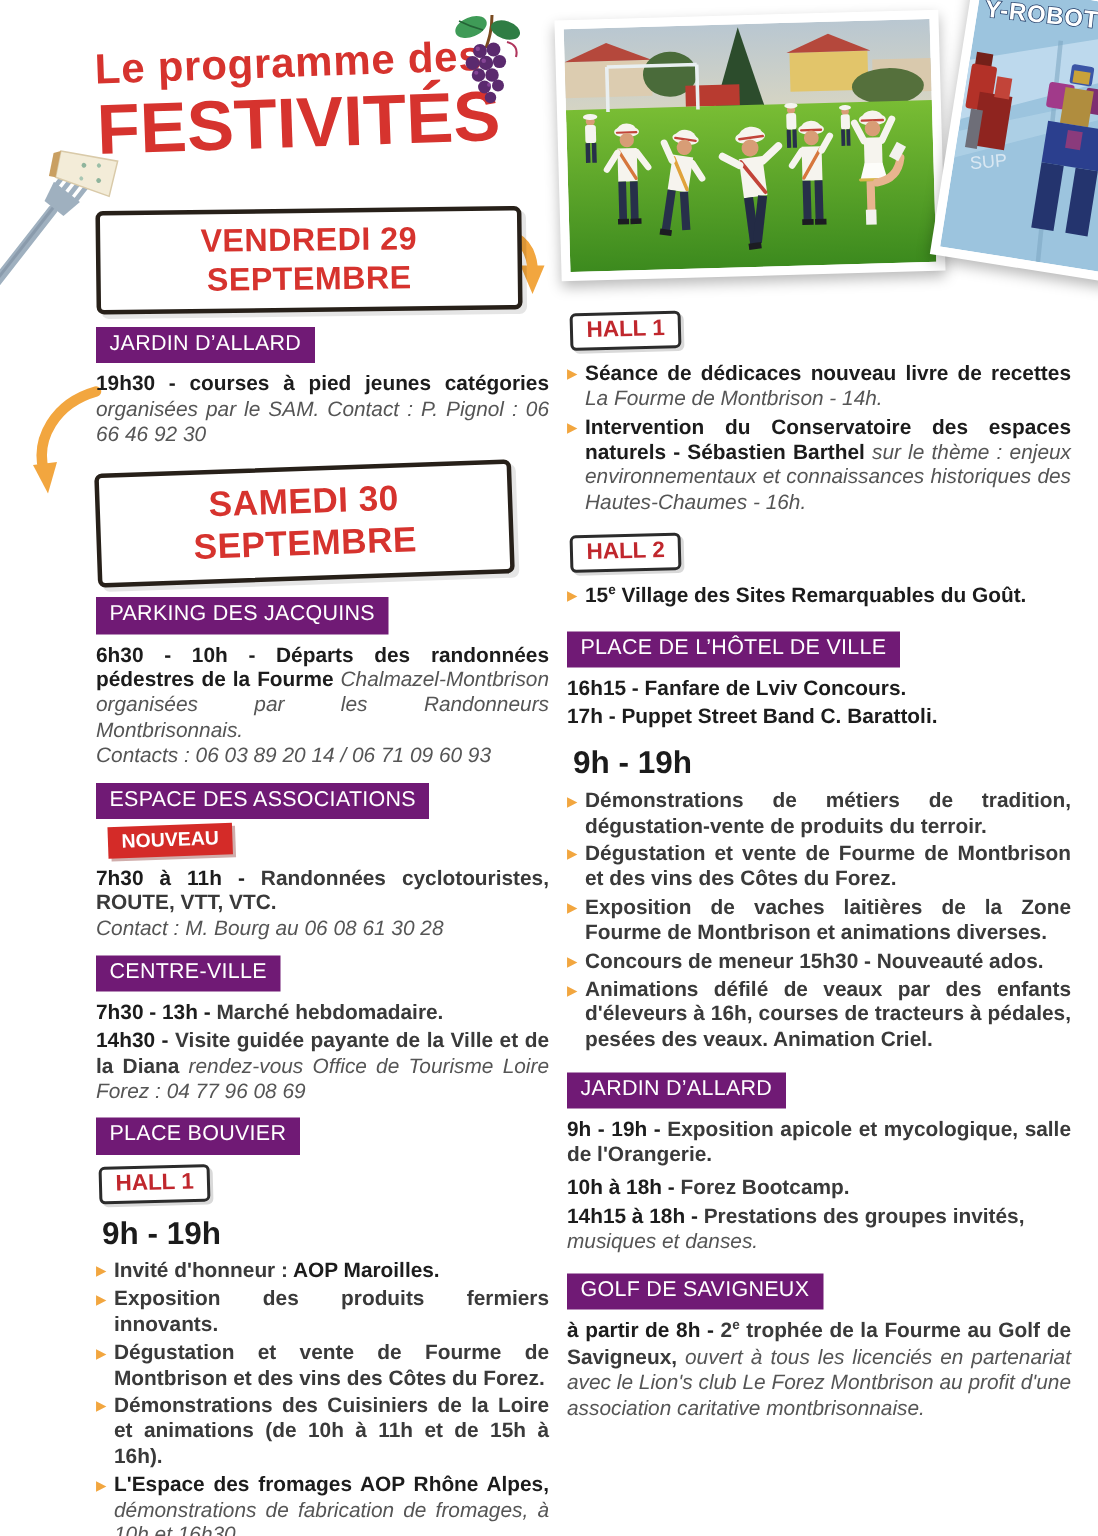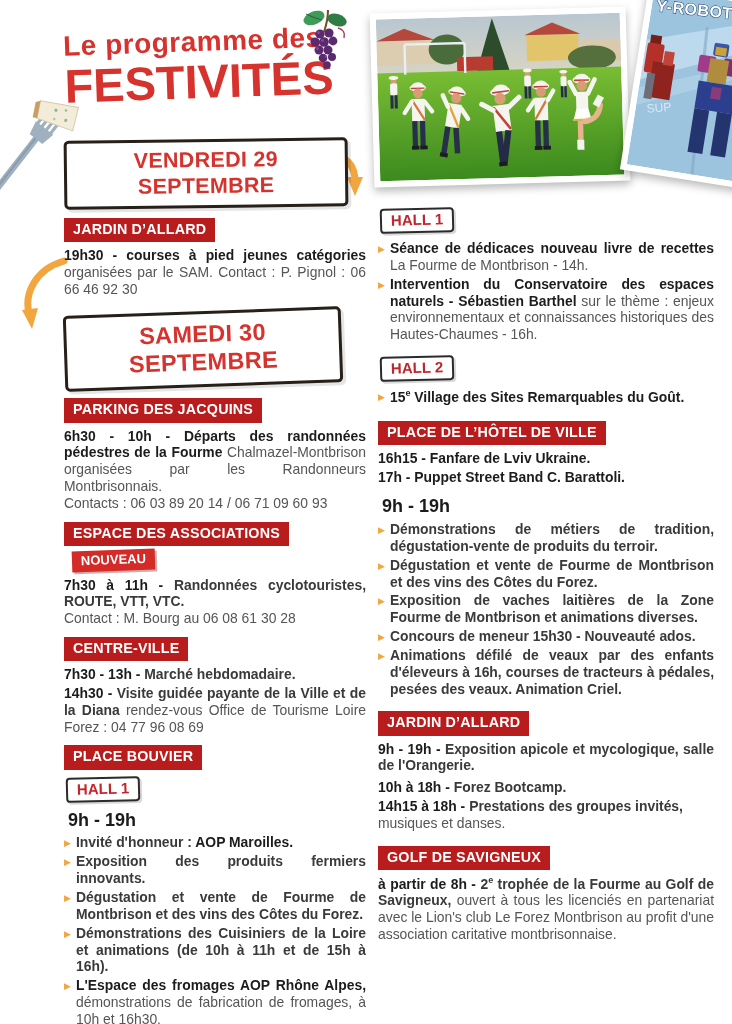--- a/index.html
+++ b/index.html
@@ -24,41 +24,41 @@
   .photo-yrobots { left:634px; top:-10px; width:122px; height:190px; transform:rotate(9deg); }
   .photo svg { display:block; }
 
   
   .banner { border:3px solid #272019; border-radius:5px; background:#fff; color:#d6332e;
             font-weight:800; text-align:center; box-shadow:3px 3px 0 rgba(0,0,0,.10); }
   .banner-friday { width:284px; font-size:21.5px; padding:5px 0 6px; transform:rotate(-0.7deg);
                    letter-spacing:0.3px; margin:0 0 10px; }
   .banner-saturday { width:278px; font-size:23.5px; padding:6px 0 7px; transform:rotate(-2deg);
                      letter-spacing:0.3px; margin:8px 0 12px; }
-  .hdr { display:inline-block; background:#b91c1c; color:#fff; font-weight:700; font-size:14.3px;
+  .hdr { display:inline-block; background:#701a75; color:#fff; font-weight:400; font-size:14.3px;
          padding:3px 9px 4px; letter-spacing:0.2px; line-height:1.2; }
   .badge-new { display:inline-block; background:#d42b28; color:#fff; font-weight:700; font-size:13px;
                padding:2px 9px 3px; margin-left:8px; transform:rotate(-2deg) translateY(-1px);
                box-shadow:2px 2px 0 rgba(120,20,15,.35); }
   .hall { display:inline-block; border:2.5px solid #2b2b2b; border-radius:4px; background:#fff;
           color:#c0272d; font-weight:800; font-size:15px; padding:1px 9px 2px;
           transform:rotate(-1.5deg); box-shadow:2px 2px 0 rgba(0,0,0,.15); margin:2px 0 7px 2px; }
 
   
   .col { position:absolute; font-size:13.9px; line-height:1.21; color:#555; }
   .col-left { left:64px; top:139px; width:302px; }
   .col-right { left:378px; top:206px; width:336px; }
   .sec { margin-bottom:13px; }
   .sec .hdr { margin-bottom:5px; }
   .p { text-align:justify; margin-bottom:2px; }
   .t-b { font-weight:700; color:#1c1c1c; }
   .t-sb { font-weight:700; color:#3a3a3a; }
-  .t-r { font-weight:400; color:#555; }
+  .t-r { font-weight:400; color:#555;font-style:italic; }
   .blk { display:block; }
-  .hours { font-weight:800; color:#1b1b1b; font-size:18px; margin:1px 0 3px 4px; }
+  .hours { font-weight:800; color:#1b1b1b; font-size:21px; margin:1px 0 3px 4px; }
   .bullet { display:flex; margin:0 0 2px; }
   .tri { flex:0 0 12px; width:12px; color:#f2a63f; font-size:9px; line-height:16px; padding-top:1px; }
   .bt { flex:1; text-align:justify; }
   .sup { font-size:9px; vertical-align:super; }
 </style>
 </head>
 <body>
 
 <div class="page">
 
@@ -375,21 +375,21 @@
     <div class="sec" style="margin-bottom:15px">
       <div><span class="hall">HALL 2</span></div>
       <div class="bullet">
         <span class="tri">▶</span>
         <span class="bt"><span class="t-b">15</span><span class="t-b sup">e</span><span class="t-b"> Village des Sites Remarquables du Goût.</span></span>
       </div>
     </div>
 
     <div class="sec" style="margin-bottom:11px">
       <span class="hdr">PLACE DE L’HÔTEL DE VILLE</span>
-      <div class="p"><span class="t-b">16h15 - Fanfare de Lviv Ukraine.</span></div>
+      <div class="p"><span class="t-b">16h15 - Fanfare de Lviv Concours.</span></div>
       <div class="p"><span class="t-b">17h - Puppet Street Band C. Barattoli.</span></div>
     </div>
 
     <div class="sec" style="margin-bottom:14px">
       <div class="hours">9h - 19h</div>
       <div class="bullet">
         <span class="tri">▶</span>
         <span class="bt"><span class="t-sb">Démonstrations de métiers de tradition, dégustation-vente de produits du terroir.</span></span>
       </div>
       <div class="bullet">

